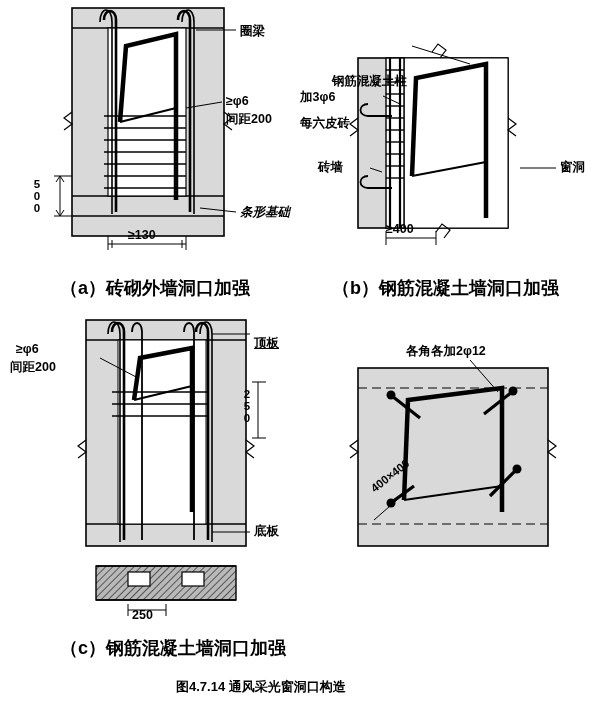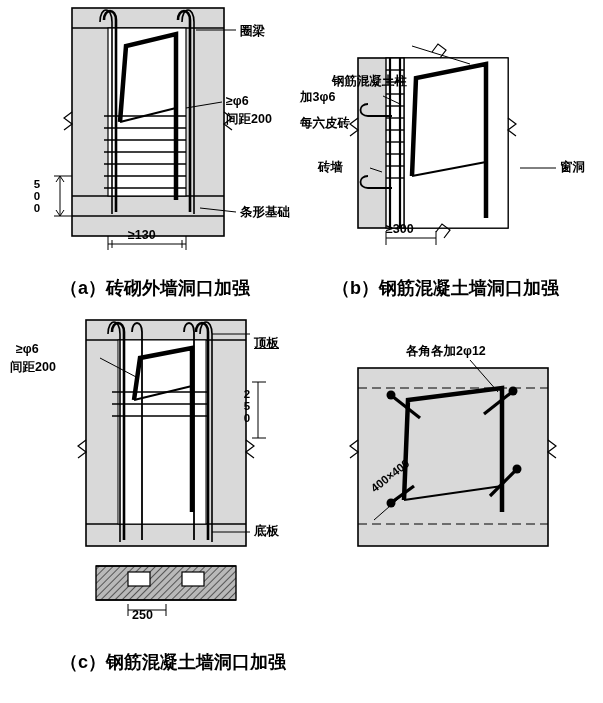--- a/index.html
+++ b/index.html
@@ -196,38 +196,39 @@
     <line x1="470" y1="360" x2="498" y2="392" stroke="#000" stroke-width="1"></line>
 
     <line x1="374" y1="520" x2="406" y2="492" stroke="#000" stroke-width="1"></line>
   </g>
 
 </svg>
 
 <div class="lbl b" style="left:240px;top:24px;">圈梁</div>
 <div class="lbl b" style="left:226px;top:94px;">≥φ6</div>
 <div class="lbl b" style="left:226px;top:112px;">间距200</div>
-<div class="lbl b" style="left:240px;top:205px;">条形基础</div>
+<div class="lbl b" style="left:240px;top:205px;font-style:italic;">条形基础</div>
 <div class="lbl b vert" style="left:30px;top:178px;font-size:11.5px;">500</div>
 <div class="lbl b" style="left:128px;top:228px;">≥130</div>
 <div class="cap" style="left:60px;top:276px;">（a）砖砌外墙洞口加强</div>
 
 <div class="lbl b" style="left:332px;top:34px;margin-top:40px;">钢筋混凝土柱</div>
 <div class="lbl b" style="left:300px;top:72px;margin-top:44px;">每六皮砖</div>
 <div class="lbl b" style="left:300px;top:90px;">加3φ6</div>
 <div class="lbl b" style="left:318px;top:160px;">砖墙</div>
 <div class="lbl b" style="left:560px;top:160px;">窗洞</div>
-<div class="lbl b" style="left:386px;top:222px;">≥300</div>
+<div class="lbl b" style="left:386px;top:222px;">≥400</div>
 <div class="cap" style="left:332px;top:276px;">（b）钢筋混凝土墙洞口加强</div>
 
 <div class="lbl b" style="left:16px;top:342px;">≥φ6</div>
 <div class="lbl b" style="left:10px;top:360px;">间距200</div>
 <div class="lbl b" style="left:254px;top:336px;text-decoration:underline;">顶板</div>
 <div class="lbl b" style="left:254px;top:524px;">底板</div>
 <div class="lbl b vert" style="left:240px;top:388px;font-size:11.5px;">250</div>
 <div class="lbl b" style="left:132px;top:608px;">250</div>
-<div class="cap" style="left:60px;top:650px;text-align:center;">（c）钢筋混凝土墙洞口加强</div>
+<div class="cap" style="left:60px;top:636px;text-align:center;">（c）钢筋混凝土墙洞口加强</div>
 
 <div class="lbl b" style="left:406px;top:344px;">各角各加2φ12</div>
 <div class="lbl b" style="left:368px;top:484px;transform:rotate(-38deg);transform-origin:left top;font-size:11.5px;">400×400</div>
 
+<div class="figcap" style="left:176px;top:678px;">图4.7.14  通风采光窗洞口构造</div>
 
 </div>
 
 </body></html>

